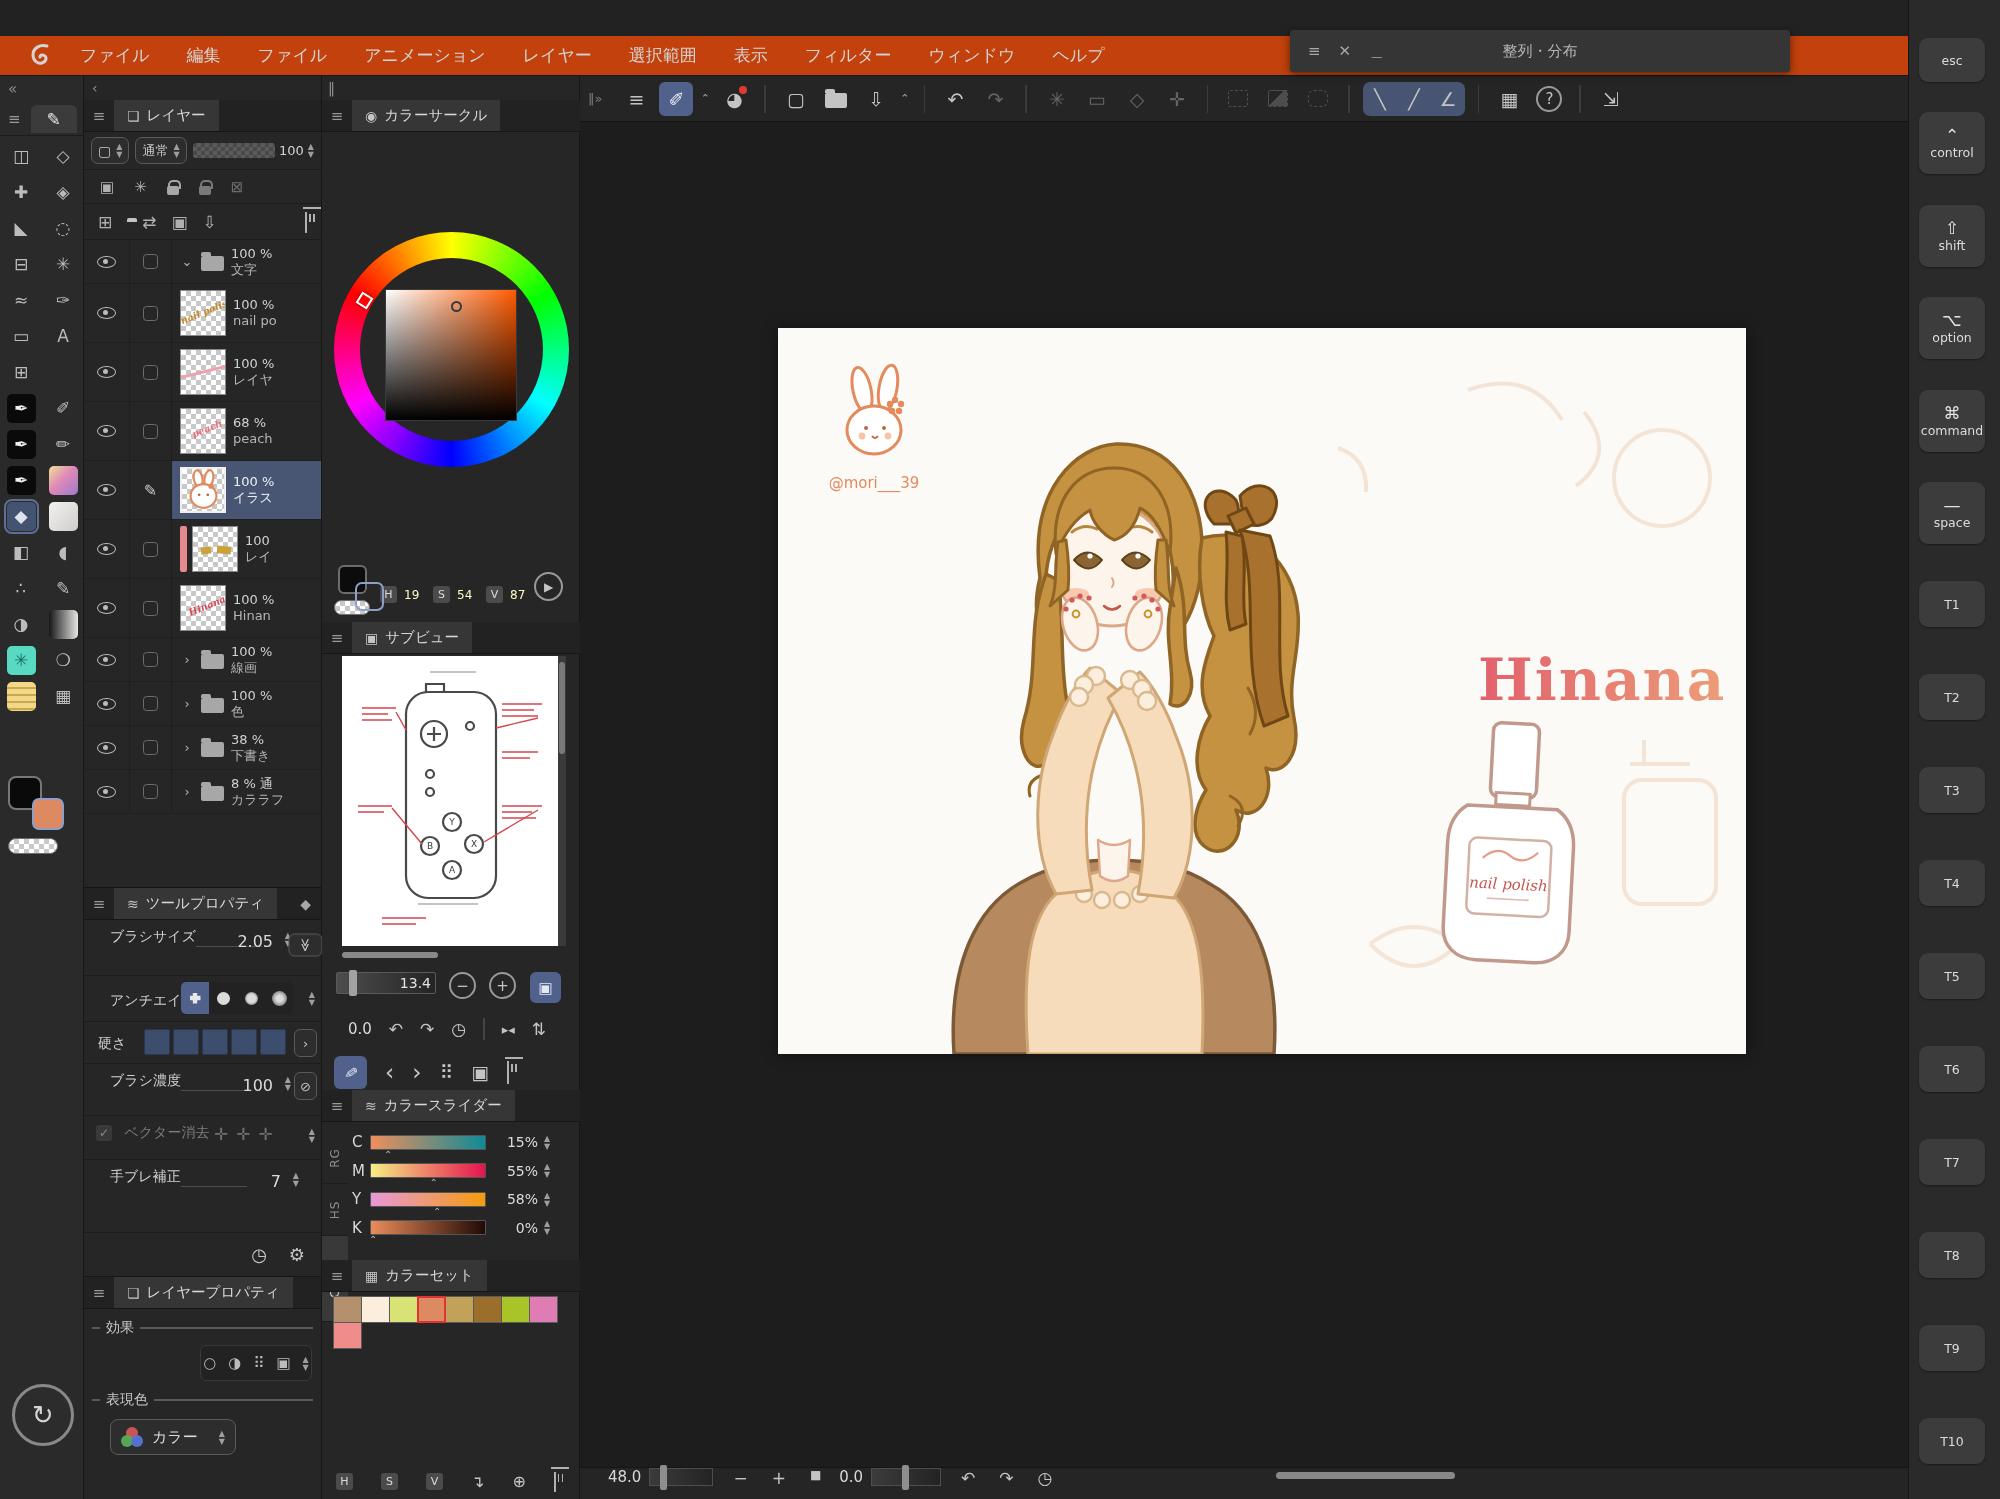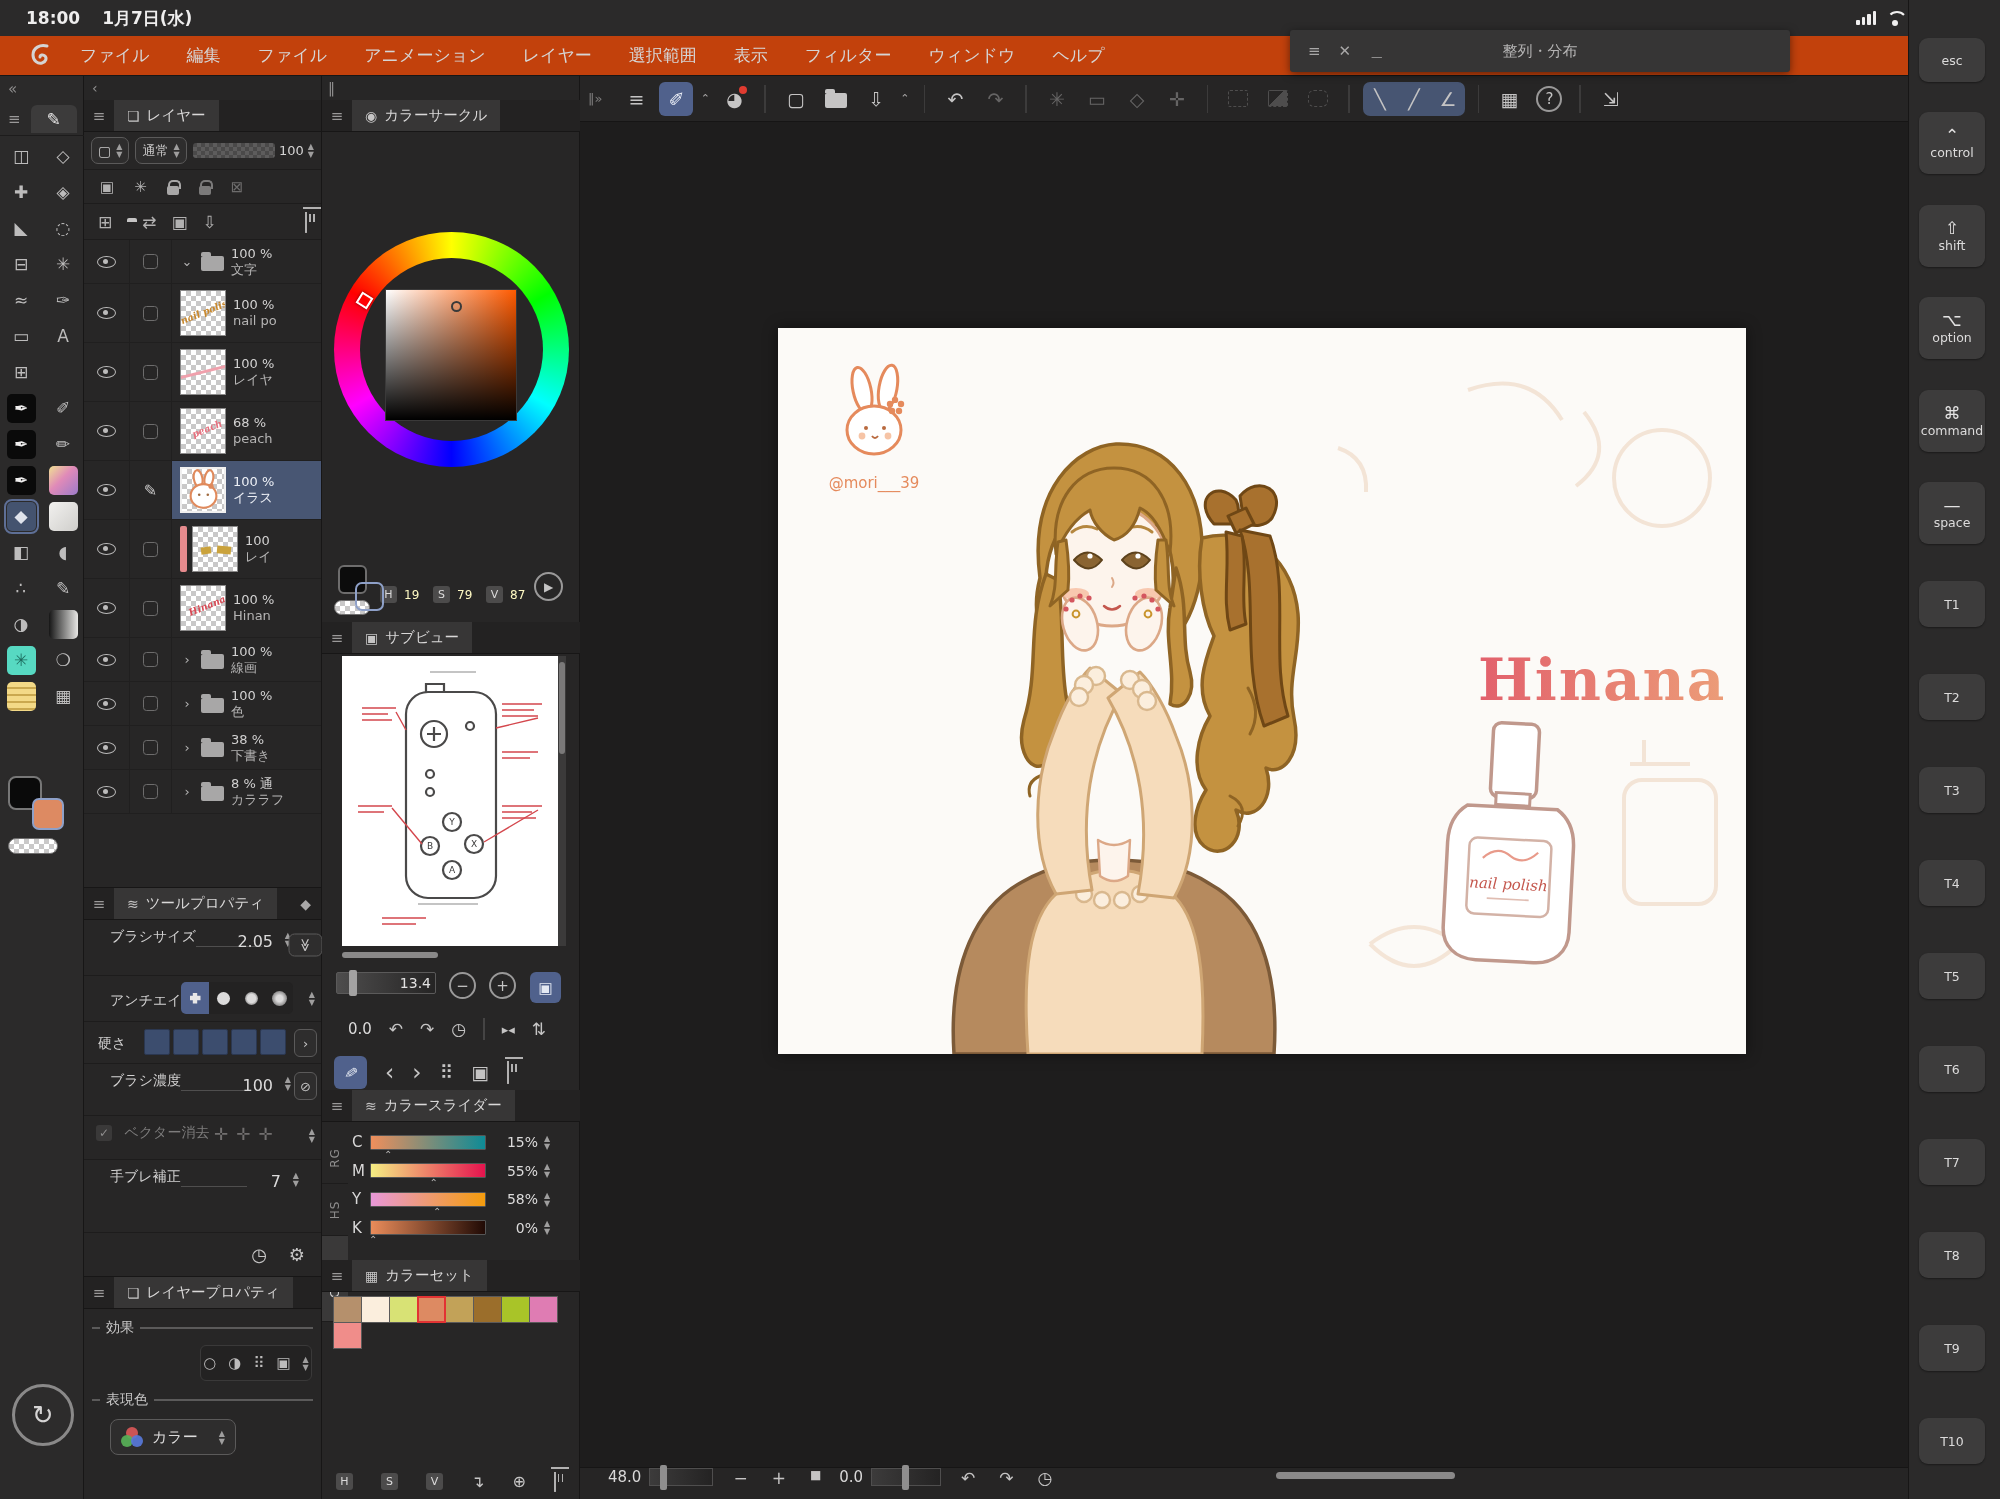--- a/index.html
+++ b/index.html
@@ -230,37 +230,20 @@
   .bb-track{position:relative;width:64px;height:18px;border:1px solid #4f4e4e;background:linear-gradient(90deg,#3c3b3b,#242323);margin:0 8px}
   .bb-track .hd{position:absolute;top:-4px;width:7px;height:25px;background:#8f8e8e;border-radius:2px}
   #bb-hscroll{position:absolute;left:696px;top:4px;width:179px;height:7px;background:#8a8989;border-radius:4px}
   .bb-ic{margin:0 12px;font-size:17px}
 </style>
 </head>
 <body>
 
 <div id="app">
 
-  <div id="statusbar">
-    <span class="time">18:00</span>
-    <span class="date">1月7日(水)</span>
-    <div class="right">
-      <span class="sigbars">
-          <i style="height:5px"></i>
-          <i style="height:8px"></i>
-          <i style="height:11px"></i>
-          <i style="height:14px"></i>
-        </span>
-      <span class="wifi"></span>
-      <span class="battpct">84%</span>
-      <span class="batt">
-          <i></i>
-        </span>
-    </div>
-  </div>
   <span id="syncicon">↻</span>
 
   <div id="menubar">
     <span class="logo">
       <svg width="26" height="26" viewBox="0 0 26 26" fill="none" stroke="#d5d4d4" stroke-width="3" stroke-linecap="round">
         <path d="M19 5c-7-2-14 2-14 9 0 6 5 9 9 8 4-1 5-5 3-7-2-2-5-1-5 1"></path>
       </svg>
     </span>
     <div class="menus" id="menus">
         <div class="menu-item">ファイル</div>
@@ -820,21 +803,21 @@
     <div id="svmark"></div>
     <div id="cc-swblackwrap">
       <div id="cc-swtrans" class="checker"></div>
       <div id="cc-swblack"></div>
       <div id="cc-swsub"></div>
     </div>
     <div class="hsvrow" id="hsvrow">
         <span class="bx">H</span>
         <span class="vl">19</span>
         <span class="bx">S</span>
-        <span class="vl">79</span>
+        <span class="vl">54</span>
         <span class="bx">V</span>
         <span class="vl">87</span>
       </div>
     <div id="cc-play">
         <span>▶</span>
       </div>
 
     <div class="phead cc-head" style="top:546px">
       <span class="hmenu">≡</span>
       <span class="ptab">

